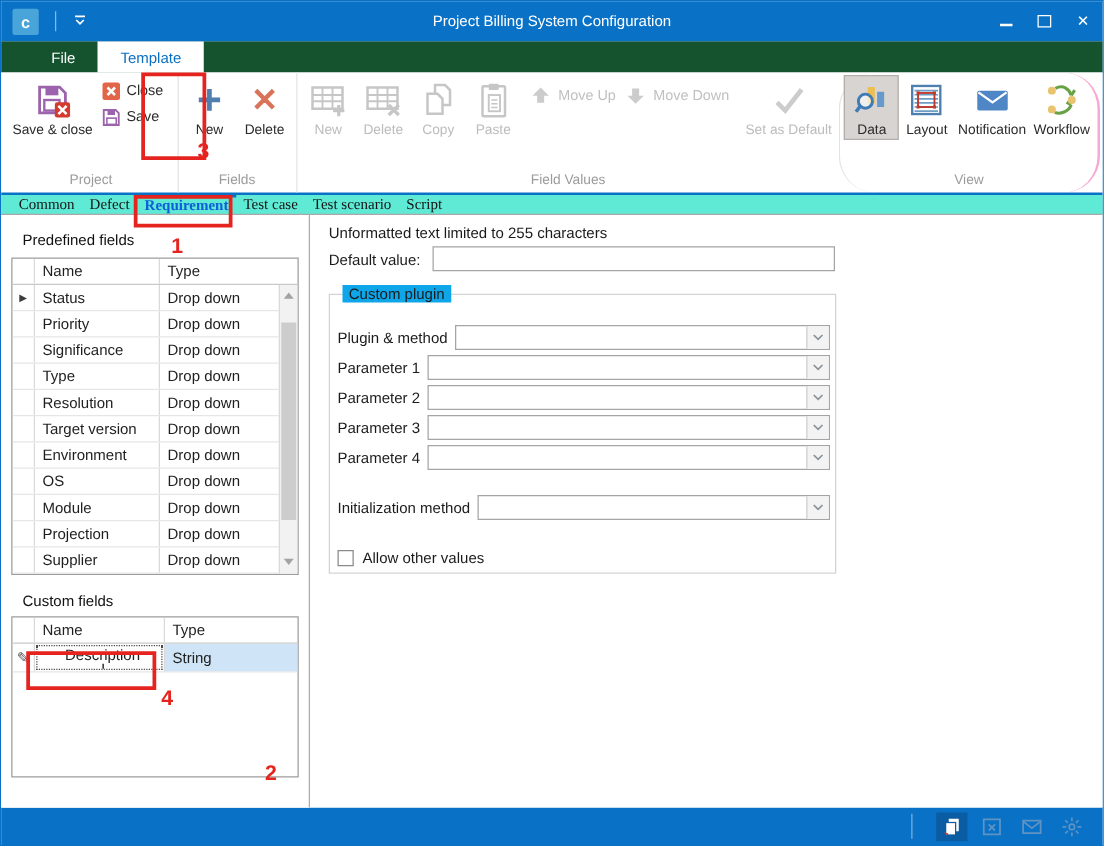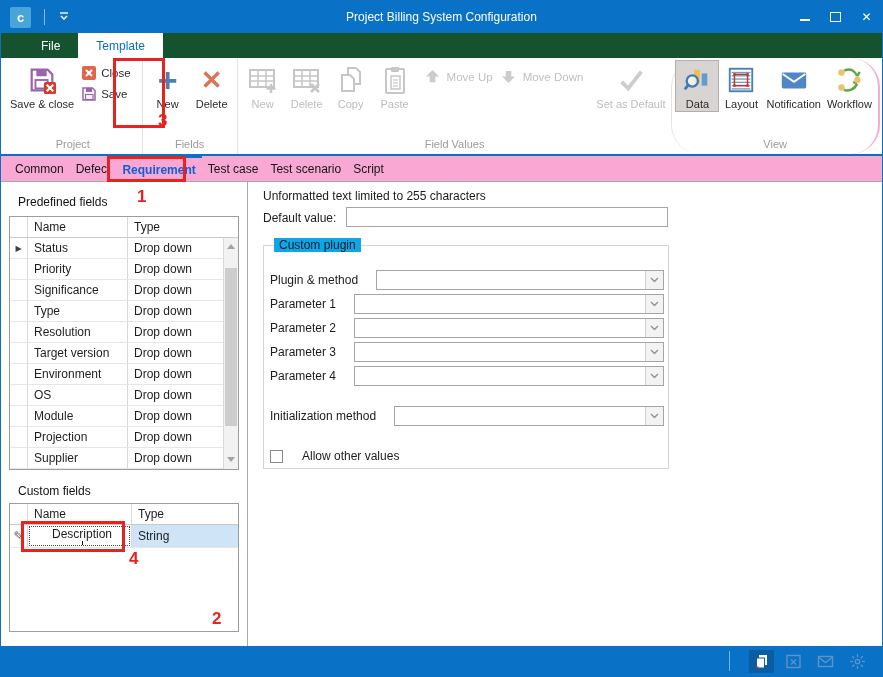--- a/index.html
+++ b/index.html
@@ -35,21 +35,21 @@
   .bigbtn.selected { background:#d8d4d2; border:1px solid #b3aeab; padding:3px 2px 0; }
   .smallstack { display:flex; flex-direction:column; gap:5px; padding:5px 8px 0 4px; }
   .smallbtn { display:flex; align-items:center; gap:4px; font-size:11.5px; color:#2b2b2b; }
   .ic16 { width:16px; height:16px; display:inline-flex; }
   .mv-stack { display:flex; flex-direction:row; gap:8px; padding:9px 10px 0 8px; font-size:11.5px; color:#c0c0c0; }
   .mv-item { display:flex; align-items:center; gap:6px; }
   .plus-glyph { font-size:34px; font-weight:bold; color:#4e7fae; line-height:30px; }
   .x-glyph { font-size:26px; font-weight:bold; color:#d9745a; line-height:30px; }
 
   
-  .doc-tabs { height:26px; display:flex; align-items:stretch; padding-left:8px; border-bottom:1px solid #a9a9a9; background:#f9a8d4; font-size:12px; flex:0 0 auto; }
+  .doc-tabs { height:16px; display:flex; align-items:stretch; padding-left:8px; border-bottom:1px solid #a9a9a9; background:#5eead4; font-size:12px; flex:0 0 auto;font-family:Liberation Serif, serif; }
   .dtab { padding:0 6px; display:flex; align-items:center; color:#151515; }
   .dtab.selected { color:#0e5fd8; font-weight:bold; border-top:2px solid #0a72c6; }
 
   
   .main { flex:1; position:relative; background:#fff; }
   .left-panel { position:absolute; left:0; top:0; bottom:0; width:247px; border-right:1px solid #ababab; background:#fff; }
   .panel-title { position:absolute; left:17px; font-size:12px; color:#111; }
 
   .grid { position:absolute; border:1px solid #9d9d9d; background:#fff; font-size:12px; color:#1e1e1e; overflow:hidden; }
   .grow { display:flex; height:21px; align-items:stretch; border-bottom:1px solid #e6e6e6; }
@@ -71,21 +71,21 @@
   .caret { width:1px; height:13px; background:#000; margin-left:1px; }
   .sel-cell { background:#cfe4f7; }
 
   
   .right-panel { position:absolute; left:248px; top:0; right:0; bottom:0; font-size:12px; color:#1b1b1b; }
   .rp-header { position:absolute; left:14px; top:7px; }
   .rp-deflbl { position:absolute; left:14px; top:29px; }
   .rp-definput { position:absolute; left:97px; top:25px; width:322px; height:20px; border:1px solid #a5a5a5; background:#fff; font-family:inherit; font-size:12px; padding:0 4px; }
   .groupbox { position:absolute; left:14px; top:63px; width:406px; height:224px; border:1px solid #d4d4d6; }
   .gb-legend { position:absolute; top:-8px; left:10px; background:#0ea5e9; padding:0 5px; }
-  .fldrow { position:absolute; left:6px; right:4px; height:20px; display:flex; align-items:center;gap:12px; }
+  .fldrow { position:absolute; left:6px; right:4px; height:20px; display:flex; align-items:center; }
   .fldrow label { margin-right:6px; white-space:nowrap; }
   .combo { flex:1; height:20px; border:1px solid #a5a5a5; position:relative; background:#fff; }
   .combo-arrow { position:absolute; right:0; top:0; bottom:0; width:18px; background:#f3f3f3; border-left:1px solid #cfcfcf; display:flex; align-items:center; justify-content:center; }
   .checkbox { width:13px; height:13px; border:1px solid #8a8a8a; background:#fff; margin-right:7px; flex:0 0 auto; }
 
   
   .statusbar { height:30px; background:#0a72c6; display:flex; align-items:center; justify-content:flex-end; padding-right:12px; gap:7px; flex:0 0 auto; }
   .sb-sep { width:1px; height:20px; background:rgba(255,255,255,.45); margin-right:12px; }
   .sb-icon { width:25px; height:23px; display:flex; align-items:center; justify-content:center; }
   .sb-icon.active { background:#0b5da3; }

